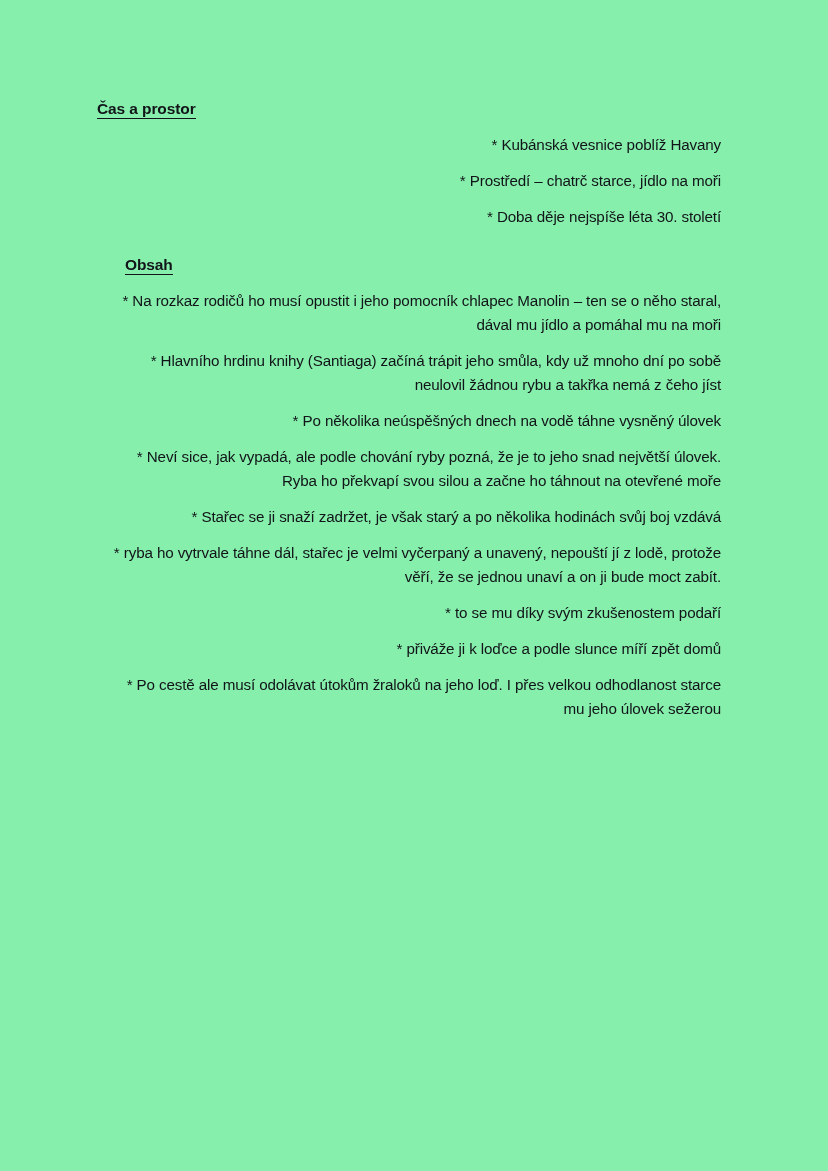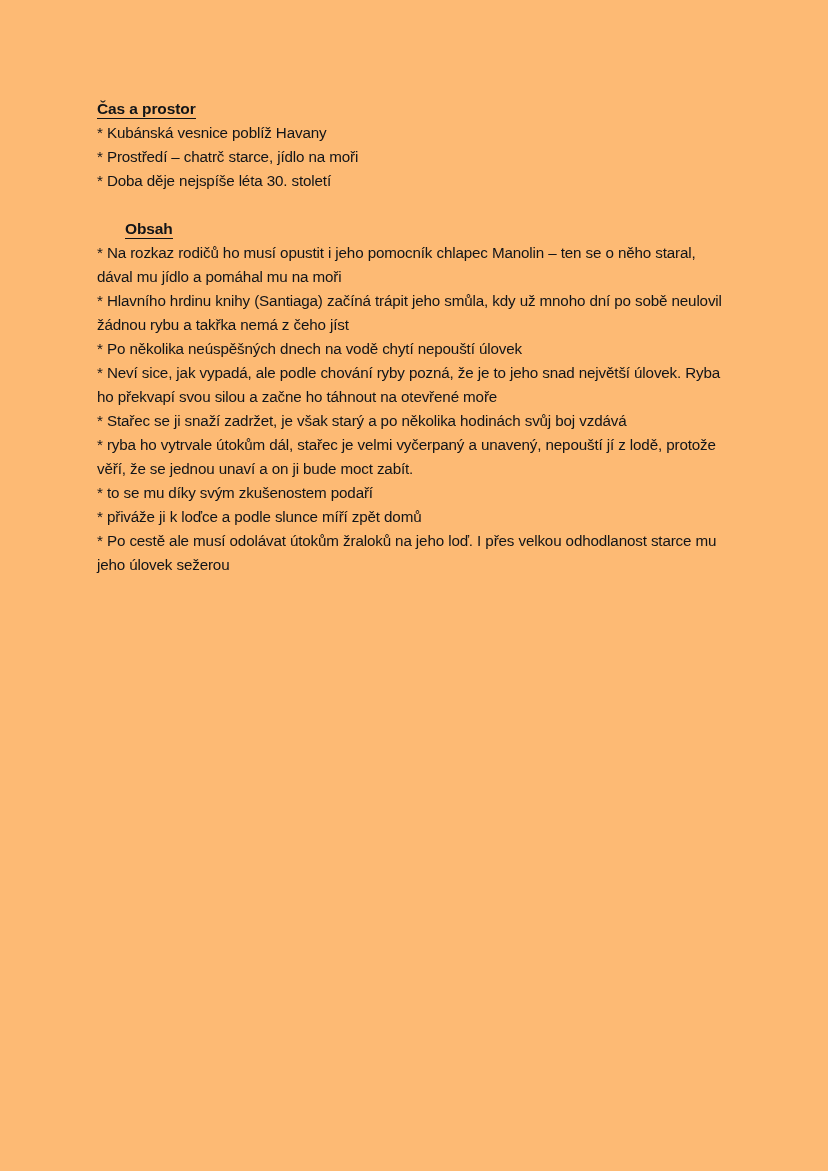--- a/index.html
+++ b/index.html
@@ -49,45 +49,45 @@
   .section-heading .heading-text {
     display: inline;
     border-bottom: 1.6px solid #111418;
     padding-bottom: 0.5px;
   }
 
   .para {
     font-size: 15.2px;
     line-height: 24px;
     letter-spacing: -0.15px;
-    margin: 0;
-    text-align: left;
+    margin: 12px;
+    text-align: right;
     word-spacing: 0.1px;
   }
 </style>
 </head>
 <body style="background: rgb(255, 255, 255); color: rgb(17, 20, 24);">
 
-<div class="page" style="background: #fdba74;">
+<div class="page" style="background: #86efac;">
   <div class="content">
 
     <section class="section">
       <h2 class="section-heading"><span class="heading-text" style="border-bottom-color: rgb(17, 20, 24);">Čas a prostor</span></h2>
       <p class="para">* Kubánská vesnice poblíž Havany</p>
       <p class="para">* Prostředí – chatrč starce, jídlo na moři</p>
       <p class="para">* Doba děje nejspíše léta 30. století</p>
     </section>
 
     <section class="section">
       <h2 class="section-heading"><span class="heading-text" style="border-bottom-color: rgb(17, 20, 24); margin-left: 28px;">Obsah</span></h2>
       <p class="para">* Na rozkaz rodičů ho musí opustit i jeho pomocník chlapec Manolin – ten se o něho staral, dával mu jídlo a pomáhal mu na moři</p>
       <p class="para">* Hlavního hrdinu knihy (Santiaga) začíná trápit jeho smůla, kdy už mnoho dní po sobě neulovil žádnou rybu a takřka nemá z čeho jíst</p>
-      <p class="para">* Po několika neúspěšných dnech na vodě chytí nepouští úlovek</p>
+      <p class="para">* Po několika neúspěšných dnech na vodě táhne vysněný úlovek</p>
       <p class="para">* Neví sice, jak vypadá, ale podle chování ryby pozná, že je to jeho snad největší úlovek. Ryba ho překvapí svou silou a začne ho táhnout na otevřené moře</p>
       <p class="para">* Stařec se ji snaží zadržet, je však starý a po několika hodinách svůj boj vzdává</p>
-      <p class="para">* ryba ho vytrvale útokům dál, stařec je velmi vyčerpaný a unavený, nepouští jí z lodě, protože věří, že se jednou unaví a on ji bude moct zabít.</p>
+      <p class="para">* ryba ho vytrvale táhne dál, stařec je velmi vyčerpaný a unavený, nepouští jí z lodě, protože věří, že se jednou unaví a on ji bude moct zabít.</p>
       <p class="para">* to se mu díky svým zkušenostem podaří</p>
       <p class="para">* přiváže ji k loďce a podle slunce míří zpět domů</p>
       <p class="para">* Po cestě ale musí odolávat útokům žraloků na jeho loď. I přes velkou odhodlanost starce mu jeho úlovek sežerou</p>
     </section>
 
   </div>
 </div>
 
 </body></html>

